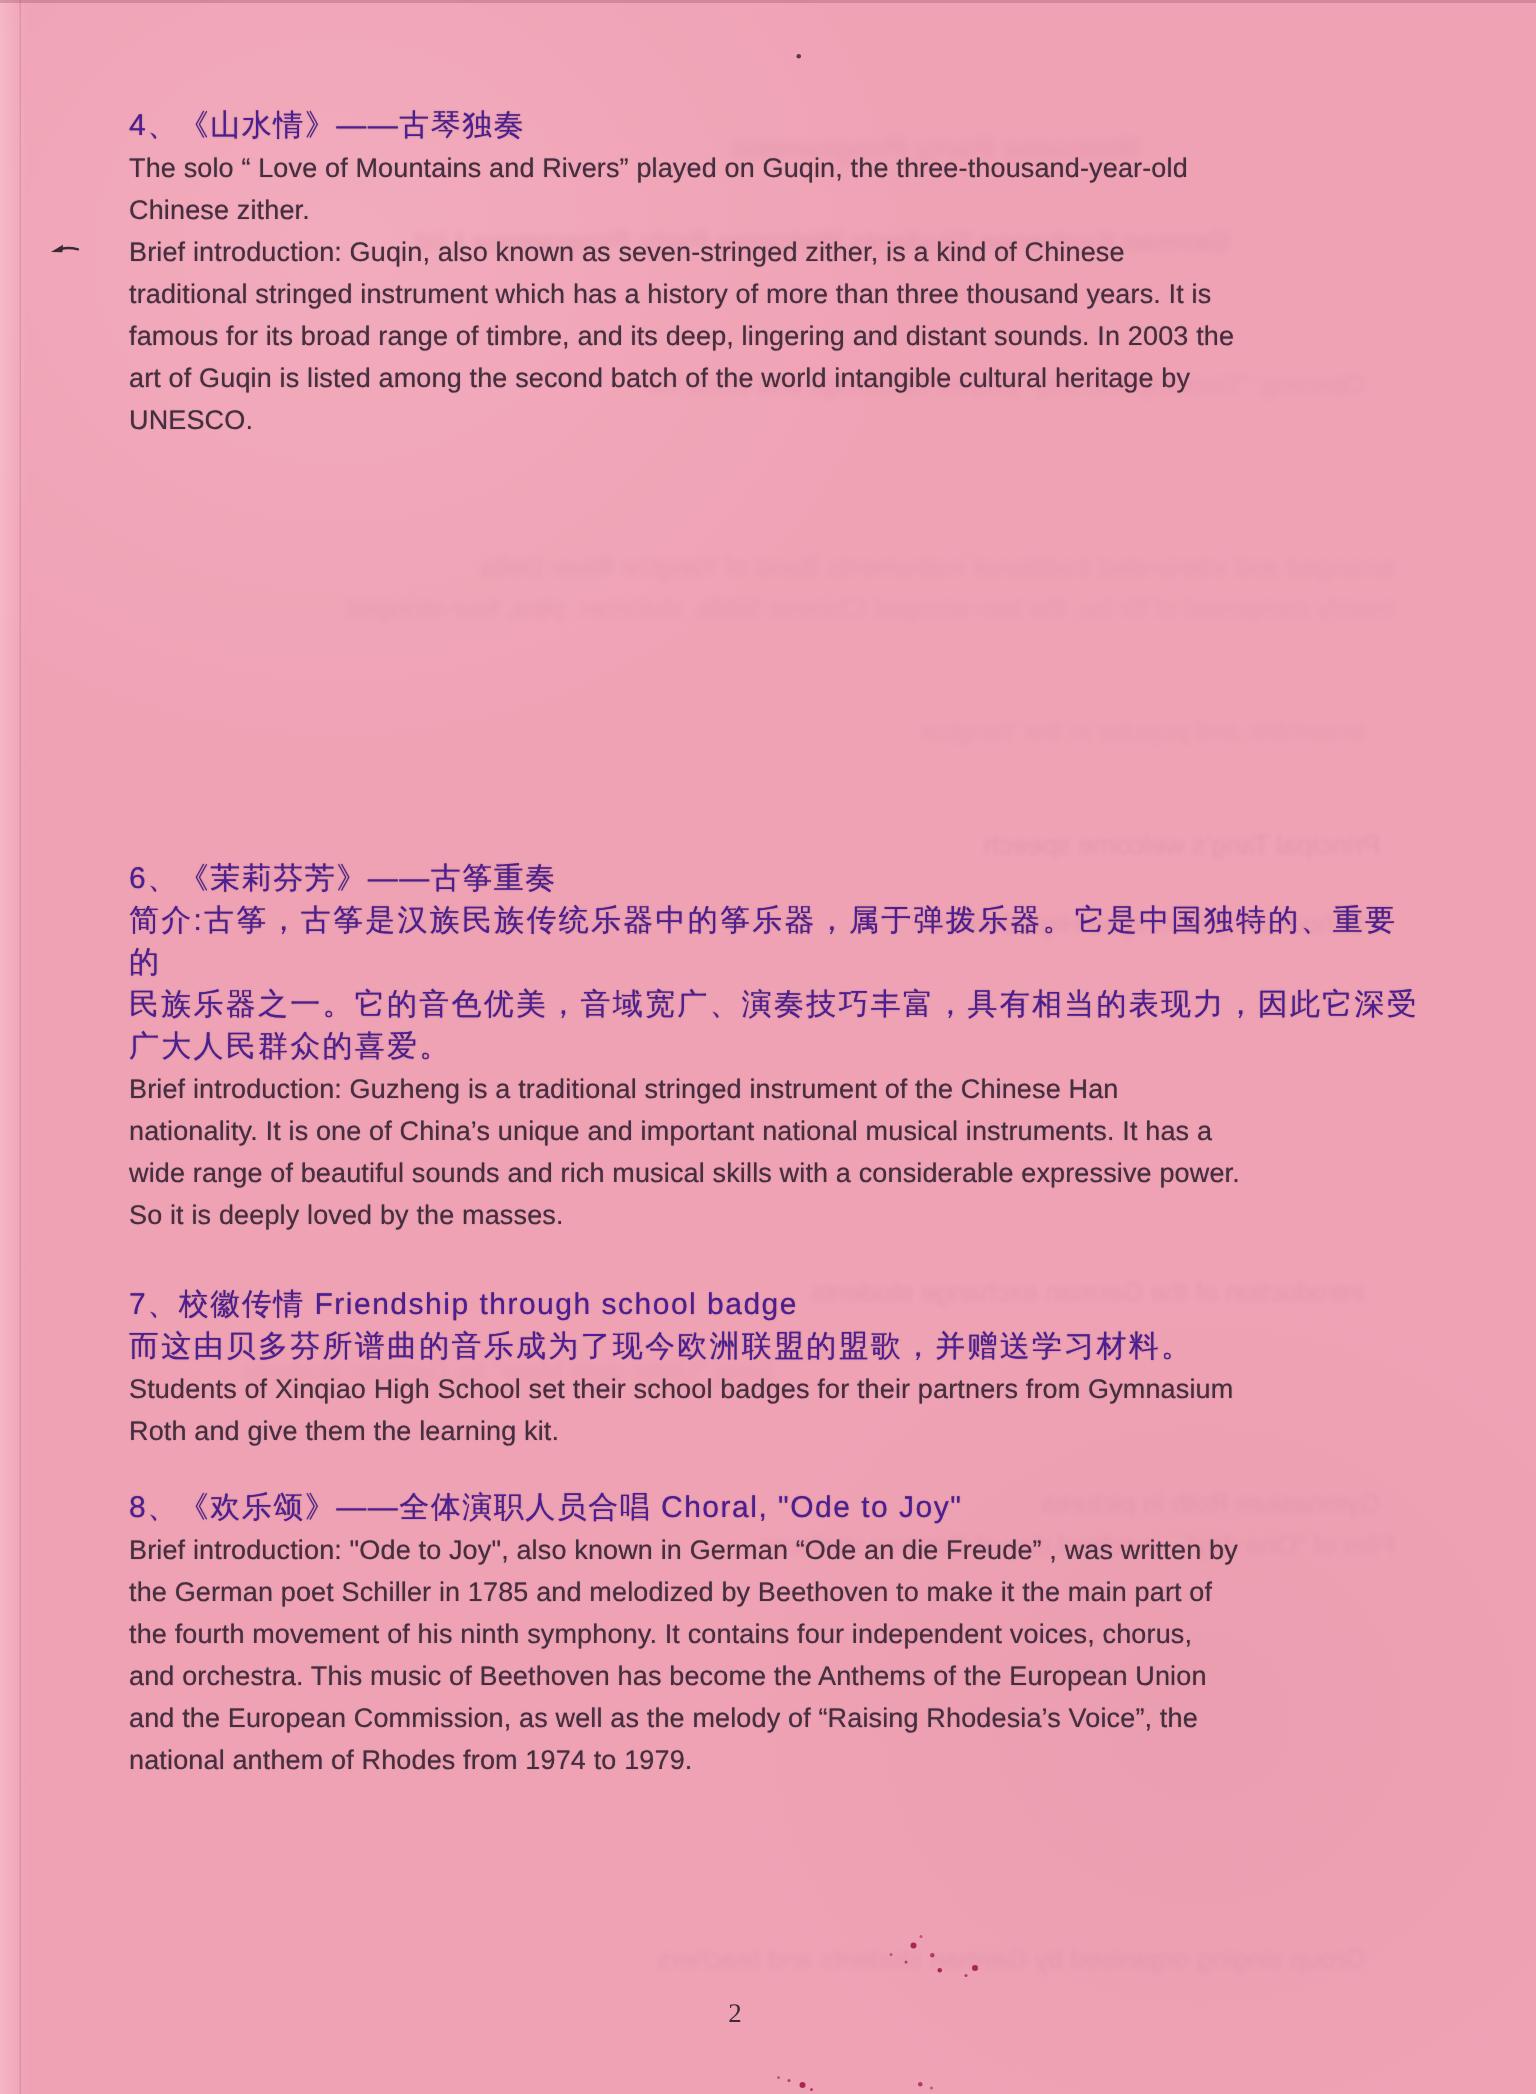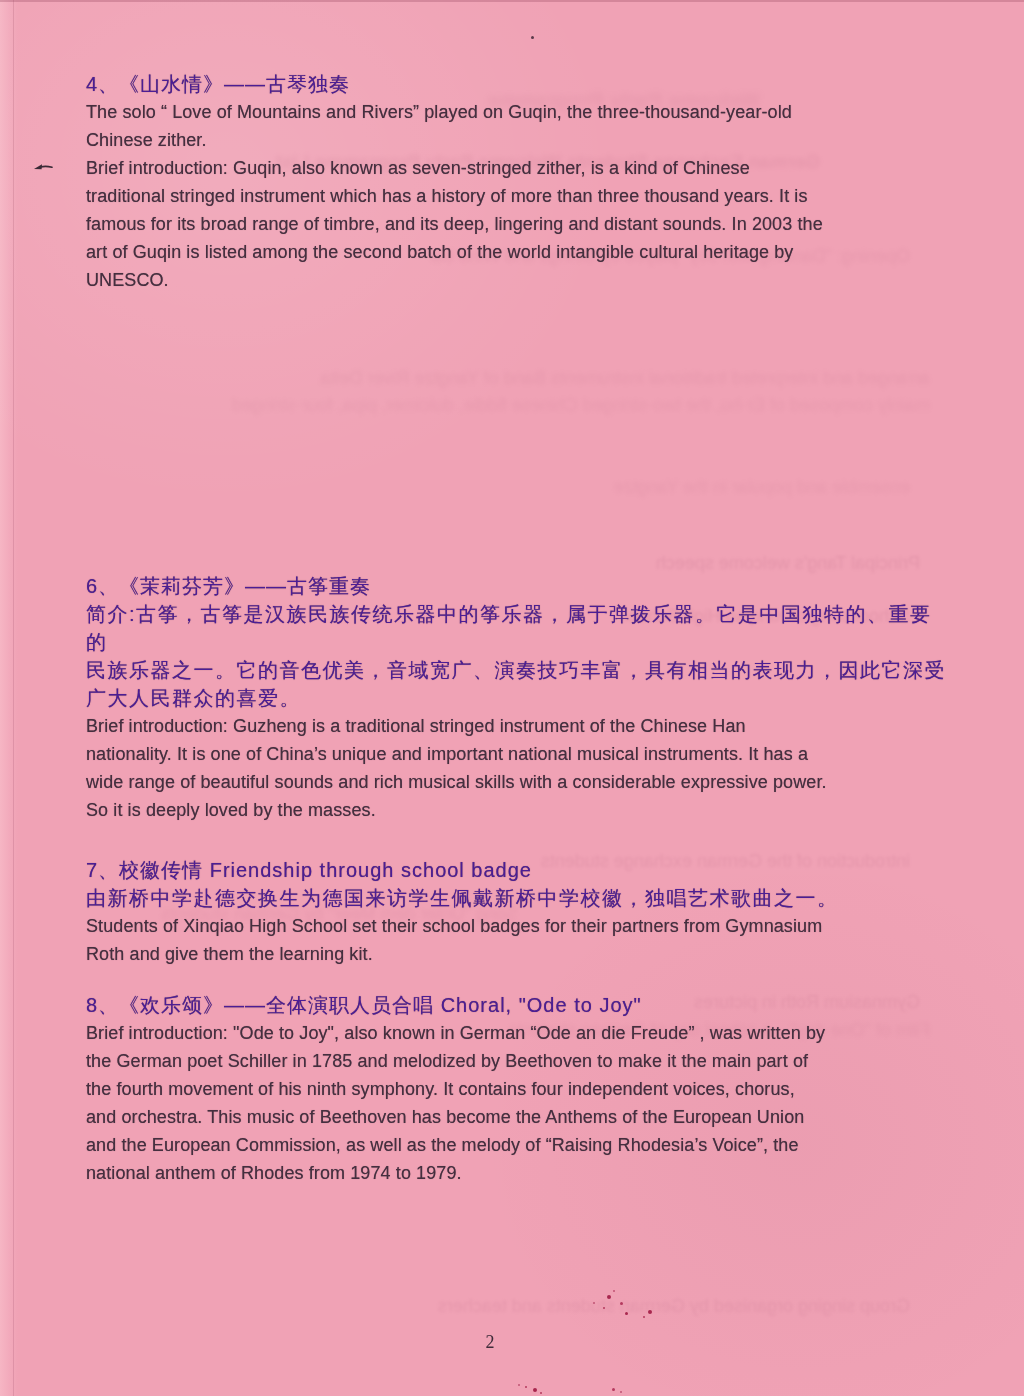--- a/index.html
+++ b/index.html
@@ -91,21 +91,21 @@
       <div class="line-block zh">简介:古筝，古筝是汉族民族传统乐器中的筝乐器，属于弹拨乐器。它是中国独特的、重要的
 民族乐器之一。它的音色优美，音域宽广、演奏技巧丰富，具有相当的表现力，因此它深受
 广大人民群众的喜爱。</div>
       <div class="line-block en">Brief introduction: Guzheng is a traditional stringed instrument of the Chinese Han
 nationality. It is one of China’s unique and important national musical instruments. It has a
 wide range of beautiful sounds and rich musical skills with a considerable expressive power.
 So it is deeply loved by the masses.</div>
     </section>
     <section class="sec">
       <div class="line-block zh heading">7、校徽传情 Friendship through school badge</div>
-      <div class="line-block zh">由新桥中学赴德交换生为德国来访学生佩戴新桥中学校徽，独唱艺术歌曲之一。</div>
+      <div class="line-block zh">而这由贝多芬所谱曲的音乐成为了现今欧洲联盟的盟歌，并赠送学习材料。</div>
       <div class="line-block en">Students of Xinqiao High School set their school badges for their partners from Gymnasium
 Roth and give them the learning kit.</div>
     </section>
     <section class="sec">
       <div class="line-block zh heading">8、《欢乐颂》——全体演职人员合唱 Choral, "Ode to Joy"</div>
       <div class="line-block en">Brief introduction: "Ode to Joy", also known in German “Ode an die Freude” , was written by
 the German poet Schiller in 1785 and melodized by Beethoven to make it the main part of
 the fourth movement of his ninth symphony. It contains four independent voices, chorus,
 and orchestra. This music of Beethoven has become the Anthems of the European Union
 and the European Commission, as well as the melody of “Raising Rhodesia’s Voice”, the

